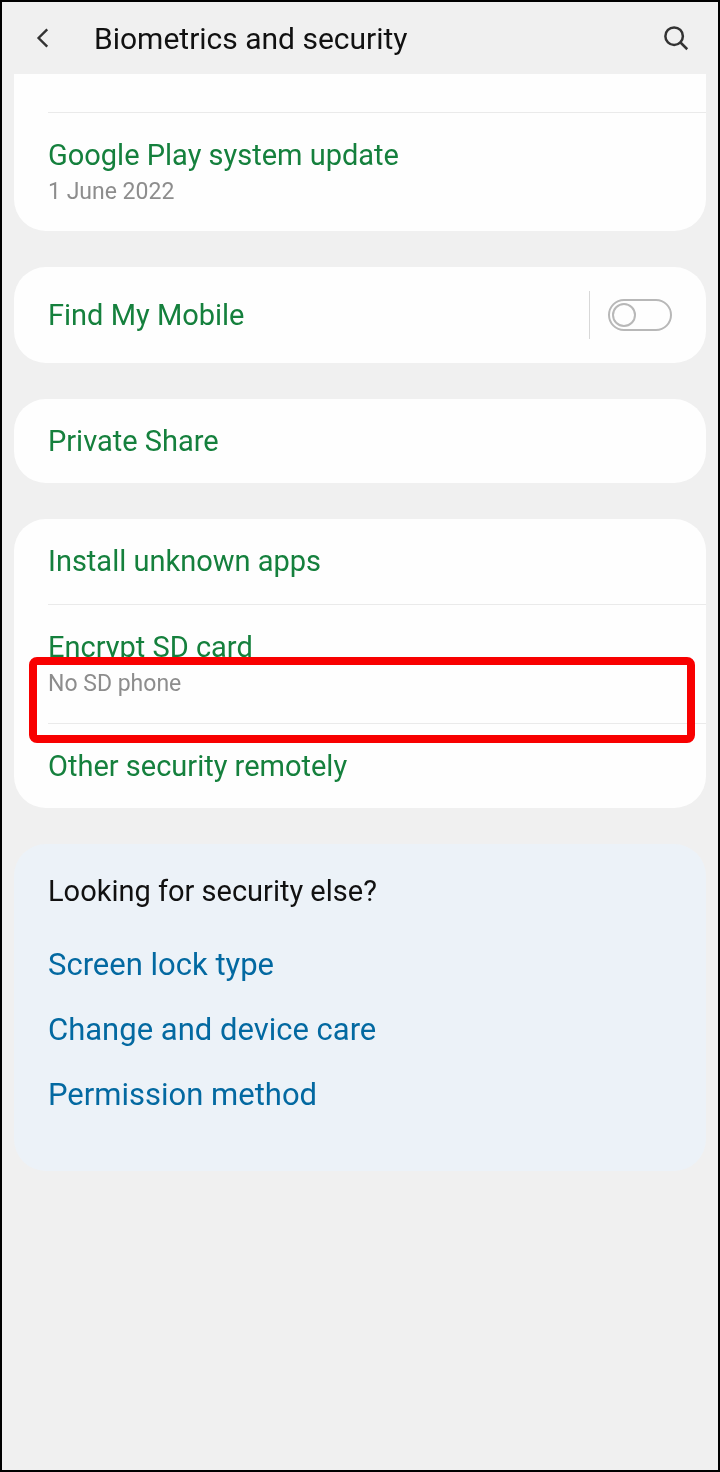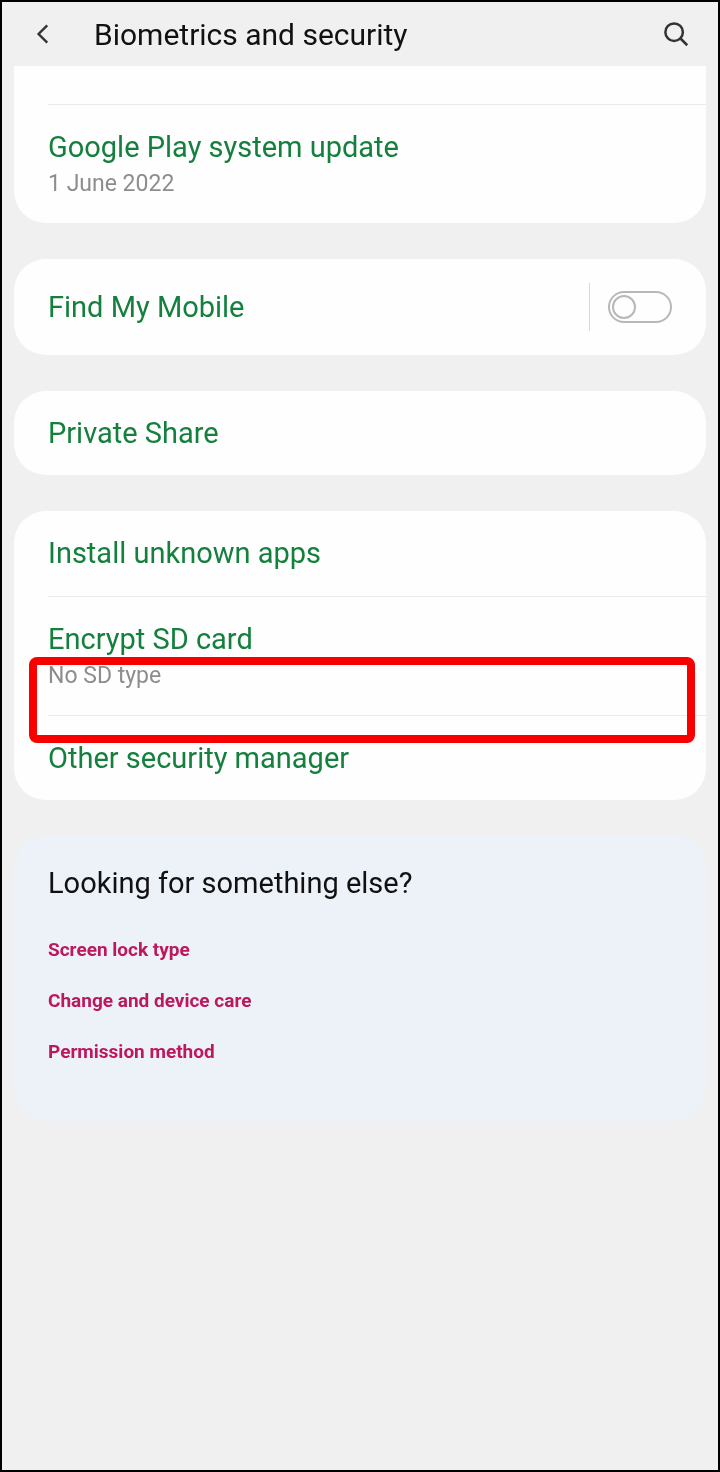--- a/index.html
+++ b/index.html
@@ -6,21 +6,21 @@
     body {
       width: 720px;
       height: 1472px;
       background: #f0f0f0;
       font-family: -apple-system, BlinkMacSystemFont, "Segoe UI", Roboto, sans-serif;
       overflow: hidden;
       position: relative;
       border: 2px solid #000;
     }
     .header {
-      height: 64px;
+      height: 72px;
       display: flex;
       align-items: center;
       padding: 0 20px;
       background: #f0f0f0;
     }
     .back-btn {
       width: 44px;
       height: 44px;
       display: flex;
       align-items: center;
@@ -136,23 +136,23 @@
       border-radius: 32px;
       margin: 36px 12px 0 12px;
       padding: 30px 34px 44px 34px;
     }
     .soft-blue .heading {
       font-size: 29px;
       color: #111;
       margin-bottom: 24px;
     }
     .soft-blue .link {
-      font-size: 19px;
-      color: #be185d;
-      font-weight: 700;
+      font-size: 31px;
+      color: #0369a1;
+      font-weight: 400;
       padding: 14px 0;
       cursor: pointer;
       display: block;
     }
   </style>
 </head>
 <body>
 
 <div class="header">
   <div class="back-btn">
@@ -200,30 +200,30 @@
     </div>
   </div>
 
   <div class="card" style="margin-bottom:8px;">
     <div class="row">
       <div class="row-title">Install unknown apps</div>
     </div>
     <div class="divider"></div>
     <div class="row">
       <div class="row-title">Encrypt SD card</div>
-      <div class="row-sub">No SD type</div>
+      <div class="row-sub">No SD phone</div>
     </div>
     <div class="divider"></div>
     <div class="row">
-      <div class="row-title">Other security manager</div>
+      <div class="row-title">Other security remotely</div>
     </div>
   </div>
 
   <div class="soft-blue">
-    <div class="heading">Looking for something else?</div>
+    <div class="heading">Looking for security else?</div>
     <span class="link">Screen lock type</span>
     <span class="link">Change and device care</span>
     <span class="link">Permission method</span>
   </div>
 
 </div>
 
 <div class="highlight-box" style="left:27px; top:655px; width:666px; height:86px;"></div>
 
 </body></html>

